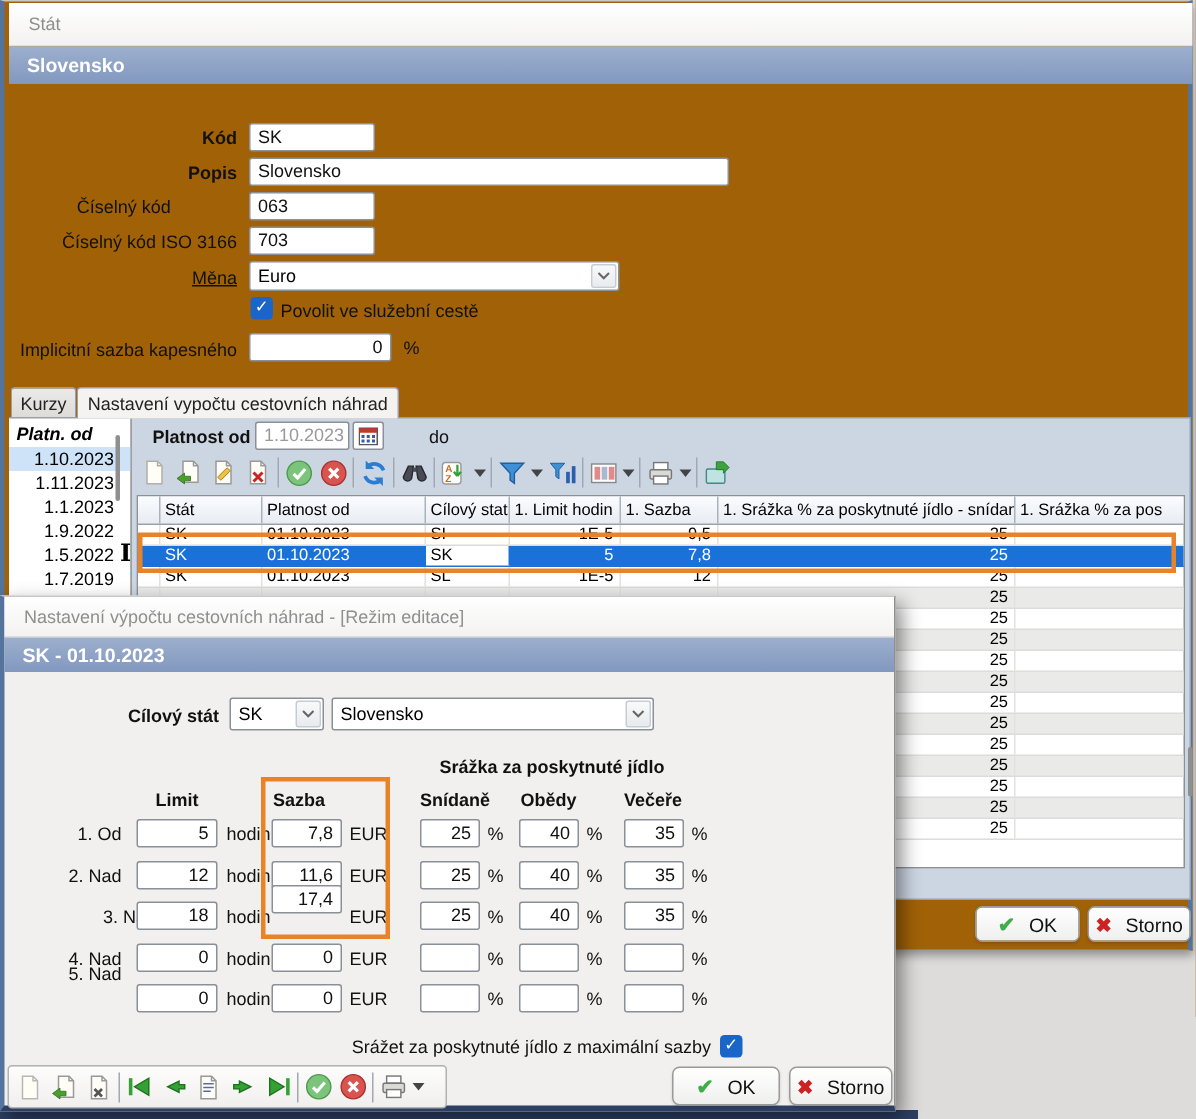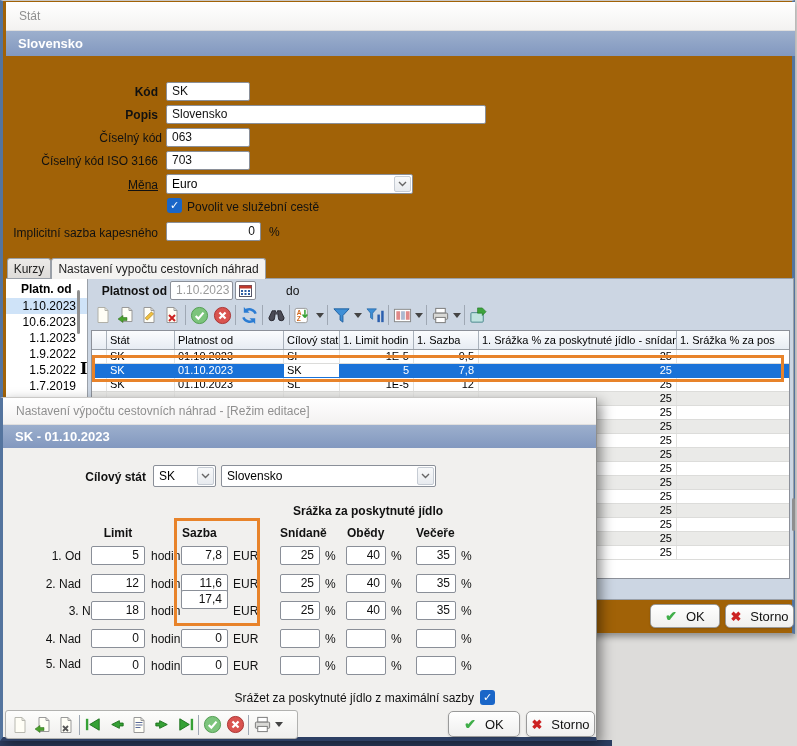--- a/index.html
+++ b/index.html
@@ -53,21 +53,21 @@
   
   .tab { top:257px; height:20px; border:1px solid #9aa0a8; border-bottom:none;
          border-radius:3px 3px 0 0; font-size:12px; display:flex;
          align-items:center; justify-content:center;
          background:linear-gradient(#eceae8,#dedcd9); color:#222; }
   .tab.active { background:#f4f3f1; height:21px; z-index:2; }
 
   
   #datelist-panel { left:3px; top:277px; width:81px; height:322px; background:#fff;
                     border-top:1px solid #9aa0a8; }
-  .dl-hdr { font-size:12px; font-weight:bold; padding:3px 0 2px 15px; }
+  .dl-hdr { font-size:12px; font-weight:bold; padding:3px 0 2px 5px;font-style:italic; }
   .dl-item { height:16px; font-size:12px; line-height:16px; text-align:right;
              padding-right:11px; }
   .dl-item.sel { background:#cfe3f8; }
   .vthumb { background:#8f8f8f; border-radius:2px; }
 
   
   #steel { left:84px; top:277px; width:707px; height:322px; background:#ccd6e3;
            border:1px solid #9aa0a8; }
 
   
@@ -119,21 +119,21 @@
   <div class="abs" id="win">
     <div class="abs titlebar" id="win-title">
       <span>Stát</span>
     </div>
     <div class="abs bluehdr" id="win-hdr">
       <span>Slovensko</span>
     </div>
 
     <div class="abs lbl rlabel b" style="left:0;top:84px;width:155px;">Kód</div>
     <div class="abs lbl rlabel b" style="left:0;top:107px;width:155px;">Popis</div>
-    <div class="abs lbl rlabel" style="left:0;top:130px;width:159px;">Číselný kód</div>
+    <div class="abs lbl rlabel" style="left:0;top:130px;width:159px;text-align:center;">Číselný kód</div>
     <div class="abs lbl rlabel" style="left:0;top:153px;width:155px;">Číselný kód ISO 3166</div>
     <div class="abs lbl rlabel" style="left:0;top:177px;width:155px;text-decoration:underline;">Měna</div>
     <div class="abs lbl rlabel" style="left:0;top:225px;width:155px;">Implicitní sazba kapesného</div>
 
     <div class="abs inp" style="left:163px;top:81px;width:84px;">SK</div>
     <div class="abs inp" style="left:163px;top:104px;width:320px;">Slovensko</div>
     <div class="abs inp" style="left:163px;top:127px;width:84px;">063</div>
     <div class="abs inp" style="left:163px;top:150px;width:84px;">703</div>
 
     <div class="abs combo" style="left:163px;top:173px;width:247px;height:20px;">
@@ -151,21 +151,21 @@
     <div class="abs inp num" style="left:163px;top:221px;width:95px;">0</div>
     <div class="abs lbl" style="left:266px;top:224px;">%</div>
 
     <div class="abs tab" style="left:4px;width:44px;">Kurzy</div>
     <div class="abs tab active" style="left:48px;width:215px;">Nastavení vypočtu cestovních náhrad</div>
 
     <div class="abs" id="datelist-panel">
       <div class="dl-hdr">Platn. od</div>
       <div id="datelist">
           <div class="dl-item sel">1.10.2023</div>
-          <div class="dl-item">10.6.2023</div>
+          <div class="dl-item">1.11.2023</div>
           <div class="dl-item">1.1.2023</div>
           <div class="dl-item">1.9.2022</div>
           <div class="dl-item">1.5.2022</div>
           <div class="dl-item">1.7.2019</div>
         </div>
     </div>
     <div class="abs vthumb" style="left:74px;top:289px;width:3px;height:44px;"></div>
 
     <div class="abs" id="steel"></div>
 
@@ -548,21 +548,21 @@
         <div class="abs inp num" style="left:88px;top:231px;width:54px;">0</div>
         <div class="abs lbl" style="left:148px;top:234px;">hodin</div>
         <div class="abs inp num" style="left:178px;top:231px;width:47px;">0</div>
         <div class="abs lbl" style="left:230px;top:234px;">EUR</div>
         <div class="abs inp num" style="left:277px;top:231px;width:40px;"></div>
         <div class="abs lbl" style="left:322px;top:234px;">%</div>
         <div class="abs inp num" style="left:343px;top:231px;width:40px;"></div>
         <div class="abs lbl" style="left:388px;top:234px;">%</div>
         <div class="abs inp num" style="left:413px;top:231px;width:40px;"></div>
         <div class="abs lbl" style="left:458px;top:234px;">%</div>
-        <div class="abs lbl rlabel" style="left:0;top:259px;width:78px;padding-left:25px;">5. Nad</div>
+        <div class="abs lbl rlabel" style="left:0;top:244px;width:78px;padding-left:25px;">5. Nad</div>
         <div class="abs inp num" style="left:88px;top:258px;width:54px;">0</div>
         <div class="abs lbl" style="left:148px;top:261px;">hodin</div>
         <div class="abs inp num" style="left:178px;top:258px;width:47px;">0</div>
         <div class="abs lbl" style="left:230px;top:261px;">EUR</div>
         <div class="abs inp num" style="left:277px;top:258px;width:40px;"></div>
         <div class="abs lbl" style="left:322px;top:261px;">%</div>
         <div class="abs inp num" style="left:343px;top:258px;width:40px;"></div>
         <div class="abs lbl" style="left:388px;top:261px;">%</div>
         <div class="abs inp num" style="left:413px;top:258px;width:40px;"></div>
         <div class="abs lbl" style="left:458px;top:261px;">%</div>

